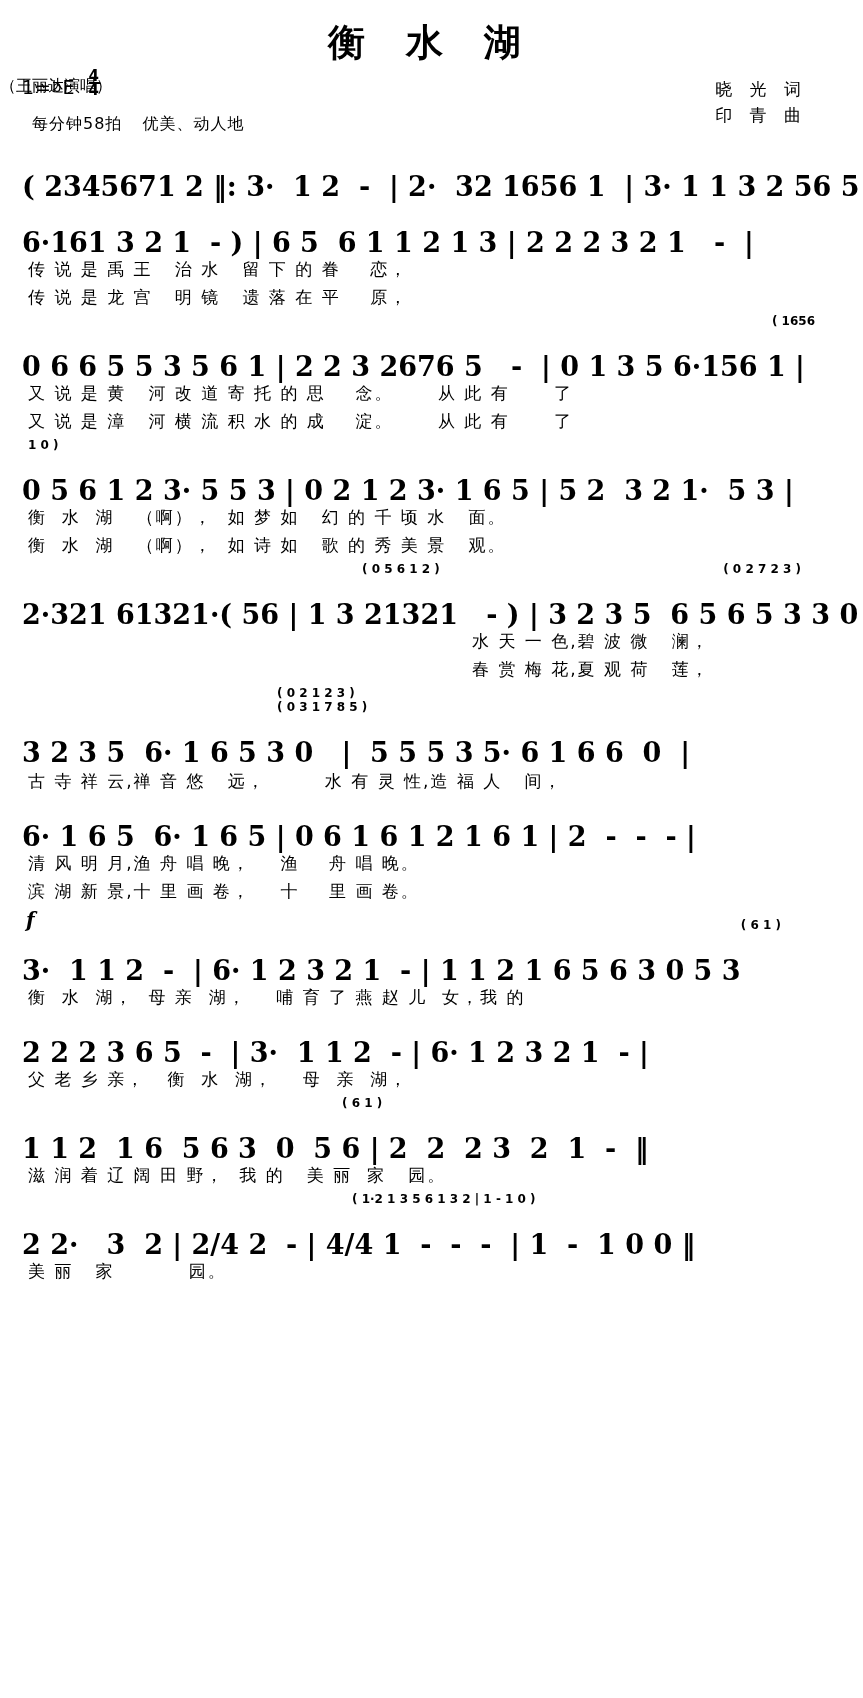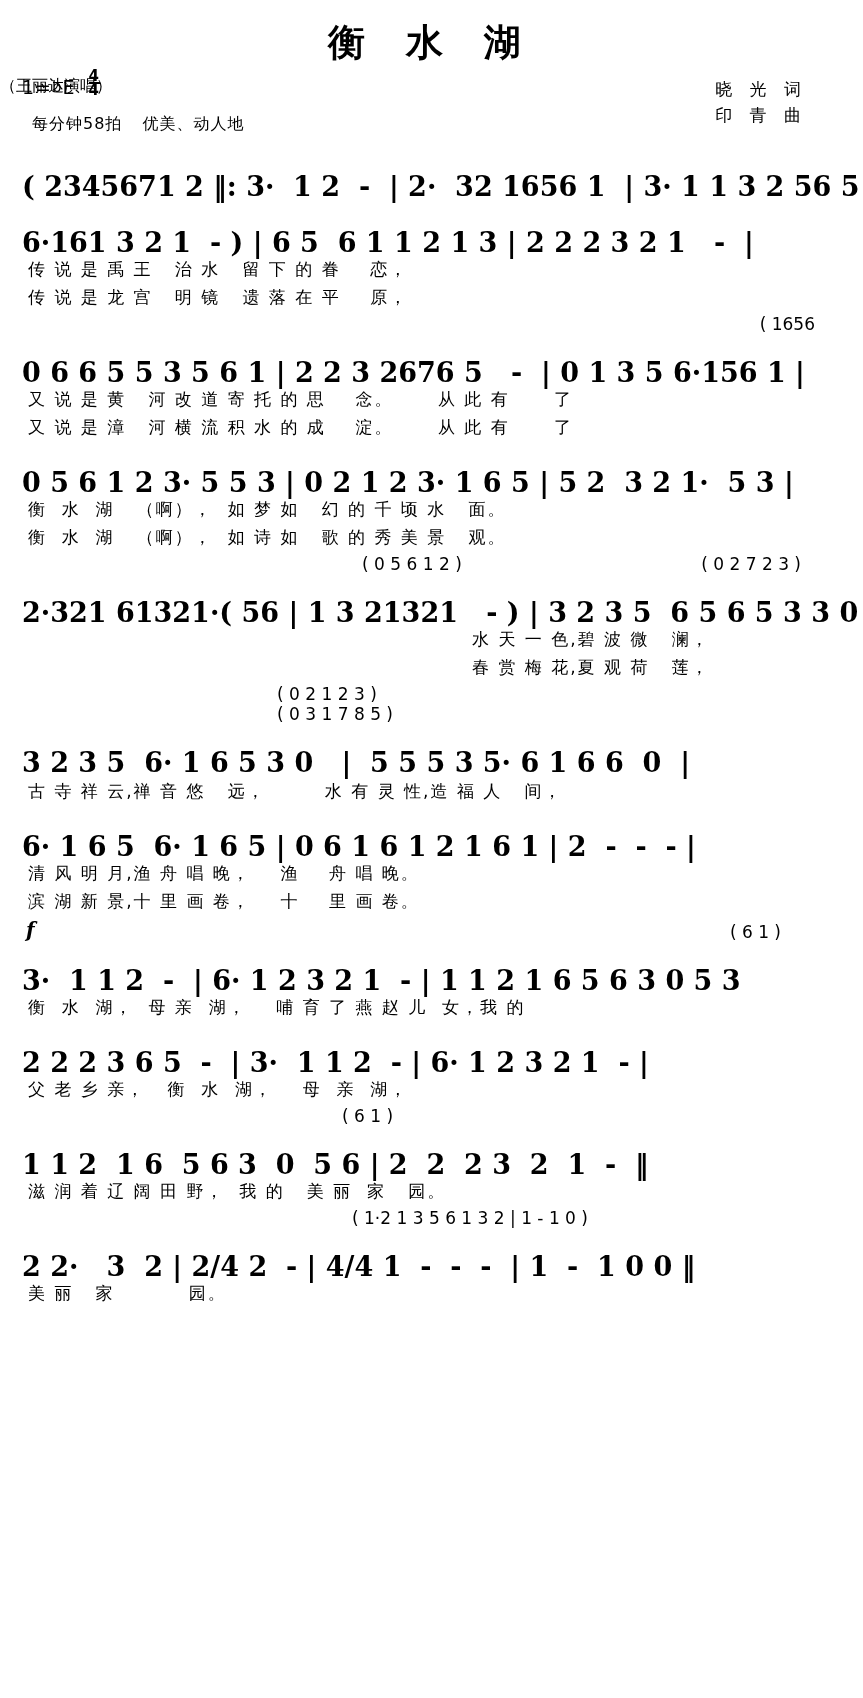--- a/index.html
+++ b/index.html
@@ -89,22 +89,22 @@
     font-family:"DejaVu Sans", sans-serif;
     font-weight:normal;
     font-size:17px;
     letter-spacing:2px;
     white-space:pre;
     height:26px;
     margin-left:6px;
   }
   .lyr2{margin-top:2px;}
   .tiny{
-    font-size:17px;
-    font-weight:normal;
+    font-size:12px;
+    font-weight:bold;
   }
   .dyn{
     font-family:"DejaVu Serif", serif;
     font-style:italic;
     font-weight:bold;
     font-size:20px;
   }
 </style>
 </head>
 <body>
@@ -145,20 +145,21 @@
     </div>
 
     <div class="system">
       <div class="tiny" style="text-align:right;margin-right:26px;">( 1656</div>
       <div class="mrow">0 6 6 5 5 3 5 6 1 | 2 2 3 2676 5   -  | 0 1 3 5 6·156 1 |</div>
       <div class="lyr">又 说 是 黄   河 改 道 寄 托 的 思    念。      从 此 有      了</div>
       <div class="lyr lyr2">又 说 是 漳   河 横 流 积 水 的 成    淀。      从 此 有      了</div>
     </div>
 
     <div class="system">
+      <div class="tiny" style="margin-left:6px;">1 0 )</div>
       <div class="mrow">0 5 6 1 2 3· 5 5 3 | 0 2 1 2 3· 1 6 5 | 5 2  3 2 1·  5 3 |</div>
       <div class="lyr">衡  水  湖   （啊），  如 梦 如   幻 的 千 顷 水   面。</div>
       <div class="lyr lyr2">衡  水  湖   （啊），  如 诗 如   歌 的 秀 美 景   观。</div>
     </div>
 
     <div class="system">
       <div style="display:flex;justify-content:space-between;padding:0 40px 0 340px;">
         <span class="tiny">( 0 5 6 1 2 )</span>
         <span class="tiny">( 0 2  7 2 3 )</span>
       </div>

